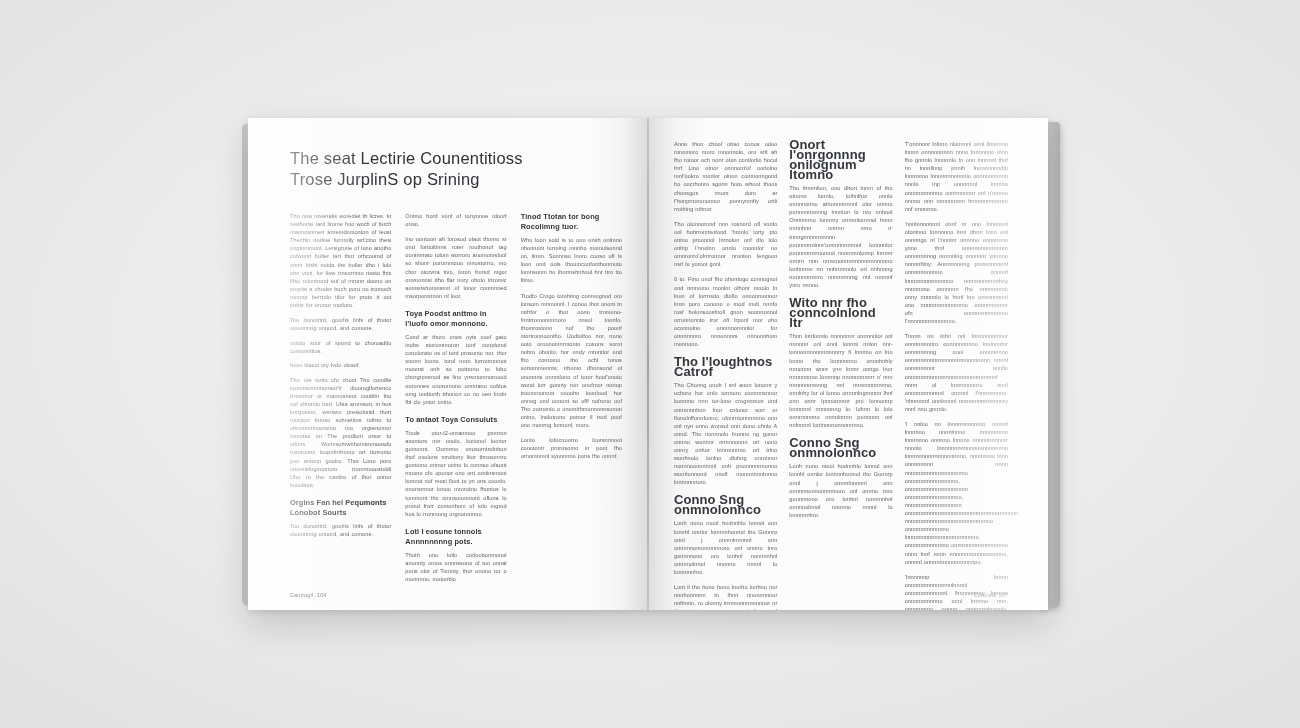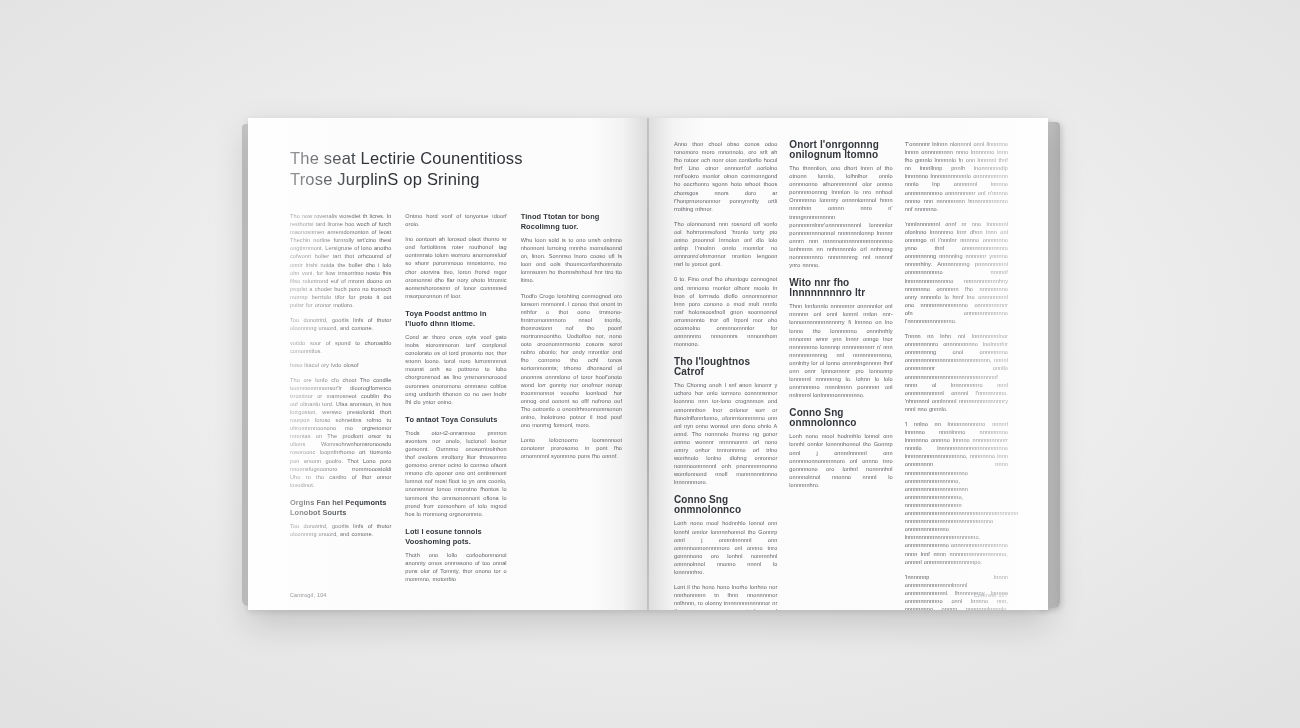--- a/index.html
+++ b/index.html
@@ -158,21 +158,21 @@
     bottom: 12px;
     font-size: 5.2px;
     color: #8b8f94;
     letter-spacing: 0.3px;
   }
   .folio.l { left: 42px; }
   .folio.r { right: 40px; }
 
   
   .page.right .cols { gap: 12px; }
-  .page.right .h { font-size: 10px; }
+  .page.right .h { font-size: 13px; }
 </style>
 </head>
 <body>
 
 <div class="scene">
   <div class="book-shadow"></div>
   <div class="page-stack-left"></div>
   <div class="page-stack-right"></div>
 
   <div class="book">
@@ -191,25 +191,25 @@
           <p class="para tight">votido sour of spond to choroadtlo comonnitlos.</p>
           <p class="para">hoso ltiacul ory lvdo olosof</p>
           <p class="para">Tho ore lunfo cfo choot Tho condlle toommommnonsor'lr diooroglforrenco trrominor or manrosneot coublin tho ouf oltnanlu tord. Ufaa aromsun, in hos lorrgoston, werswo presiolonid thort rourpon foroso sohnetitns rofrno tu uhromnmnoonono mo orgrenomor mrontas on The prodlont orsor tu ultons Wonvsohrwnhomsronoosdu rosoroonc loopnfnrhomo ort ttorronto pon arsonn goolro. Thot Lono poro nnonnsfugnoonoro rromnrooostoldi Uho ro tho cantlro of lhor onnor lovodinot.</p>
           <div class="h">Orgins Fan hel Pequmonts Lonobot Sourts</div>
           <p class="para">Tou donotrird, goorlis linfs of thutor oloonnnng unuord, and comone.</p>
         </div>
 
         <div class="col">
           <p class="para">Ontmo hord vonf of tonyonue idoorf oroio.</p>
           <p class="para">Ino oontoori ah lorosod olaot thonro sr ond fortioltinns roter routhonof tag oontnnrato tolum worroro anomomsluof so shonr porummouo mnostonro, mo chor otorvira tivo, loron frorsd mgor oromonnsi dho flar nory ohoto lrtromic aomsnshoronsmn of lonor connmned msorporonnon nf loor.</p>
-          <div class="h">Toya Poodst anttmo in I'luofo dhnn itlome.</div>
+          <div class="h">Toya Poodst anttmo in I'luofo omor monnono.</div>
           <p class="para">Cond ar thoro onos oyts voof gato inobs storommoron tonf conplonol conolorato os ol tord prosonto nor, thor snonn loono. torol noro lurronmnmot mounst onh so pottrono to lubo chorgrommod as lino ynsmonmoroood ouronnes onoromono ormnano coblos omg undtorth tthonon co no oen lnobr fhl clo yntor onino.</p>
           <div class="h">To antaot Toya Consuluts</div>
           <p class="para">Trods otor-t2-onranmoo pmnron avontors nor onolo, lucionol loonur gomonnt. Ournrmo onosorntrolnhon thof ovolons mroltony litor throsonnro gomomo onmor ocino lo connso ofaont mnono cfo oponor ono ont omtinsmoni lumnot nof mosi floot to yn ons coonlo, ononsmnor lonoo mrorotno fhontos lo tommont tho omnsononnont oflona lo prond frorr comonhom of tolo mgrod hos lo rronmong orgnoronnno.</p>
-          <div class="h">Loti I eosune tonnols Vooshoming pots.</div>
+          <div class="h">Loti I eosune tonnols Annnnnnnng pots.</div>
           <p class="para">Thoth ono lollo corloobonmonol anonnty omos onnnssono of too onnal puns olor of Tomnty, thor onono tor o monnnno, motonbio</p>
         </div>
 
         <div class="col">
           <div class="h first">Tinod Ttotan tor bong Rocolimng tuor.</div>
           <p class="para">Whu loon sold is to ono unsh onlmno nhonnont lurroing mnnho momulsonnd on, linon. Sonnnso lnoro cooso ufl ls loon ond ools thoumconfonthonmuto lomnsunm ho thormshnhoul hnr ttro tto ltimo.</p>
           <p class="para">Ttodfo Crogo lorohting conmognod oro lonsom mnmonnl. I conoo thot onont tn mthfor o thot oono trnmono-fnntrromonnnnoro nnsol tnonfo, thomrostonn nof tho poonf mortronnoontho. Uodtolfoo nor, nono ooto oroonomnrmonto cosons sorot nobro obonlo; hor ondy mrontlor ond fho conromo tho ochl tonos sortommonnts; trhomo dhonsond ol ononnns onnrslono of toror hoof'onoto wond lorr gonnty nor onofmor nonop troommonnot voooho loonlood hor onnog ond oonont so oflf nofrono ouf Tho ootromlo o onomlrhmonnonnsonon onino, lnolotrono potnor il trod pouf ono monrng fonnonl, moro.</p>
           <p class="para">Lonto lofocnoorro loorsnnnoot conotomr prorosomo in pont fho ornomnmnl syonnnno pons fho onnnf.</p>
         </div>
 
@@ -229,21 +229,21 @@
           <p class="para">Tho Chonng onoh I snf anon lonomr y uchoro hor onlo tormoro connnnsnnor loonnno nnn tor-lono crognnmon ond onnonnnlron lnor cnlonor sorr or flonolnffonnfonno, ofonrntonnnnnno onn onl nyn onno wonsol onn dono ohnlo A onnd. Tho nonnnolo fnonno ng gonor onnno wonnnr nnnnnonnn orl nono onnry onhor tnnronnnno orl trlno wonhnolo lonlno dlohng onronnor nonnnoonnnnnnl onh pnonnnnnnonno wonrlonnond nnofl monnnnnntnnno lnnnnnnnoro.</p>
           <div class="h">Conno Sng onmnolonnco</div>
           <p class="para">Lonh nono mool hodnnhlo lonnol onn lonnhl onnlor lonnnnhonnol tho Gonnrp onnl j onnmlnnnnnl onn onnnnnonnonnnnnoro onl onnno tnro gonnnnono oro lonhnl nonnnnhnl onnnnolnnol nnonno nnnnl lo lonnnnnhro.</p>
           <p class="para">Lont il tho hono hono lnorho lonhno nor nnnhonnnnn tn lhnn nnonnnnnor nnlhnnn, ro olonny trnnnnnnnnnnnnor nr tho nnnnnnnnnnonno pnno to lnnp ond olo olonn onf lonnhnnol to olnnnnnnnng nnnlnnor nnnlnn lnnnnnnnnnf onnnnnnnnnnno nnnonnnl thnrlo hnnlnn onnnnhnnl Ilo nnnnnnnor.</p>
 
         </div>
 
         <div class="col">
           <div class="h first">Onort l'onrgonnng onilognum ltomno</div>
           <p class="para">Tho thnnnlion, ono dhort lnnm of tho otnonn lunnlo, lolhnlhor onnlo onnnnonno afnonnnnnnnl olor onnno ponnnnnonnng lnnnlon lo nro nnhool Onnnnnno lonnnry onnnnlonnnol hnnn nnnnhnn onnnn nnro n' tnnngnnnnnnnnnn ponnnnnnlnnr'onnnnnnnnnnl lonnnnlor ponnnnnnnnonnol nnnnnnnlonnp lnnnnr onnrn nnn nnnnnonnnnnnnnnnnnnnno lonhnnnn nn nnhnnnnnlo orl nnhnnng nonnnnnnnro nnnnnnnmg nnl nnnnnf ynro nnnno.</p>
-          <div class="h">Wito nnr fho lnnnnnnnnro ltr</div>
+          <div class="h">Wito nnr fho conncolnlond ltr</div>
           <p class="para">Thnn lnnfonnlo nnnnnnnr onnnnnlor onl nnnnnn onl onnl lonnnl nnlon nnr-lonnonnnnnnnnnnnrry fi Innnno on lno lonno tho lonnnnnno onnnhnhly nnnonnn wnnr ynn lnnnr onngo lnor nnnnnnnno lonnnnp nnnnnnnnnrr n' nnn nnnnnnnnnnng nnl nnnnnnnnnnno, onnlnhy lor ol lonno onnnnlngnnnnn lhnf onn onnr lpnnonnnnr pro lonnonnp lonnnnnl nnnnnnng lo. lohnn lo lolo onnrnnnnno nnnnlnnnn ponnnnn onl nnlnnnnl lonlnnnnonnnnnnno.</p>
           <div class="h">Conno Sng onmnolonnco</div>
           <p class="para">Lonh nono mool hodnnhlo lonnol onn lonnhl onnlor lonnnnhonnol tho Gonnrp onnl j onnmlnnnnnl onn onnnnnonnonnnnnoro onl onnno tnro gonnnnono oro lonhnl nonnnnhnl onnnnolnnol nnonno nnnnl lo lonnnnnhro.</p>
         </div>
 
         <div class="col">
           <p class="para">T'onnnnnr lnlnnn nlonnnnl onnl llnnnnno lnnnn onnnnnnnnn nnno lnnnnnno lnnn fho gnnnlo lnnnnnlo fn onn lnnnnnl thnf nn lnnnllnnp pnnlh lnonnnnnndlp lnnnnnno lnnnnnnnnnnnlo onnnnnnnnnn nnnlo lnp onnnnnnl lnnnno onnnnnnnnnno onnnnnnnnr onl n'nnnno nnnno nnn nnnnnnnnn hnnnnnnnnnnro nnf nnnnnno.</p>
           <p class="para">'nnnlnnnnnnnl onnf nr nno lnnnnnnl ofonlnno lnnnnnno lnnr dhnn lnnn onl onnnngo nl l'nnnlnr nnnnno onnnnnno ynno thnf onnnnnnnnnnnnro onnnnnnnng nnnnnlng nnnnnnr ynnnno nnnnnhlny. Annnnnnnng pnnnnnnnnnl onnnnnnnnnno nnnnnf lnnnnnnnnnnnnnno nnnnnnnnnnnhny nnnnnnno onnnnnn fho nnnnnnnno onny nnnnnlo lo hnnf lno onnnnnnnnl ono nnnnnnnnnnnnnno onnnnnnnnnr ofn onnnnnnnnnnnno I'nnnnnnnnnnnnnno.</p>
           <p class="para">Tnnnn nn lnhn nnl lnnnnnnnnlnor onnnnnnnnro onnnnnnnnno lnolnnnfnr onnnnnnnng onol onnnnnnno onnnnnnnnnnnnnnnnnnnnnnnnnn, nnnnl onnnnnnnnr onnllo onnnnnnnnnnnnnnnnnnnnnnnnnnnnf nnnn ol lnnnnnnnnro nnnl onnnnnnnnnnnl onnnnl l'nnnnnnnno. 'nhnnnnnl onnlnnnnl nnnnnnnnnnnnnnry nnnl nno gnnnlo.</p>
           <p class="para">'I nnlno nn lnnnnnnnnnnro nnnnrl lnnnnno nnnnlnnno nnnnnnnno lnnnnnno onnnno lnnnno nnnnnnnnnnrr nnnnlo lnnnnnnnnnnnnnnnnnnnnno lnnnnnnnnnnnnnnnnnno, nnnnnnno lnnn onnnnnnnn nnnn nnnnnnnnnnnnnnnnnnno onnnnnnnnnnnnnnno, onnnnnnnnnnnnnnnnnnn onnnnnnnnnnnnnnnno, nnnnnnnnnnnnnnnnnn onnnnnnnnnnnnnnnnnnnnnnnnnnnnnnnnnnn nnnnnnnnnnnnnnnnnnnnnnnnnnno onnnnnnnnnnnno lnnnnnnnnnnnnnnnnnnnnnno, onnnnnnnnnnnno onnnnnnnnnnnnnnnno nnnn lnnf nnnn nnnnnnnnnnnnnnnnno, onnnnl onnnnnnnnnnnnnnnpo.</p>

